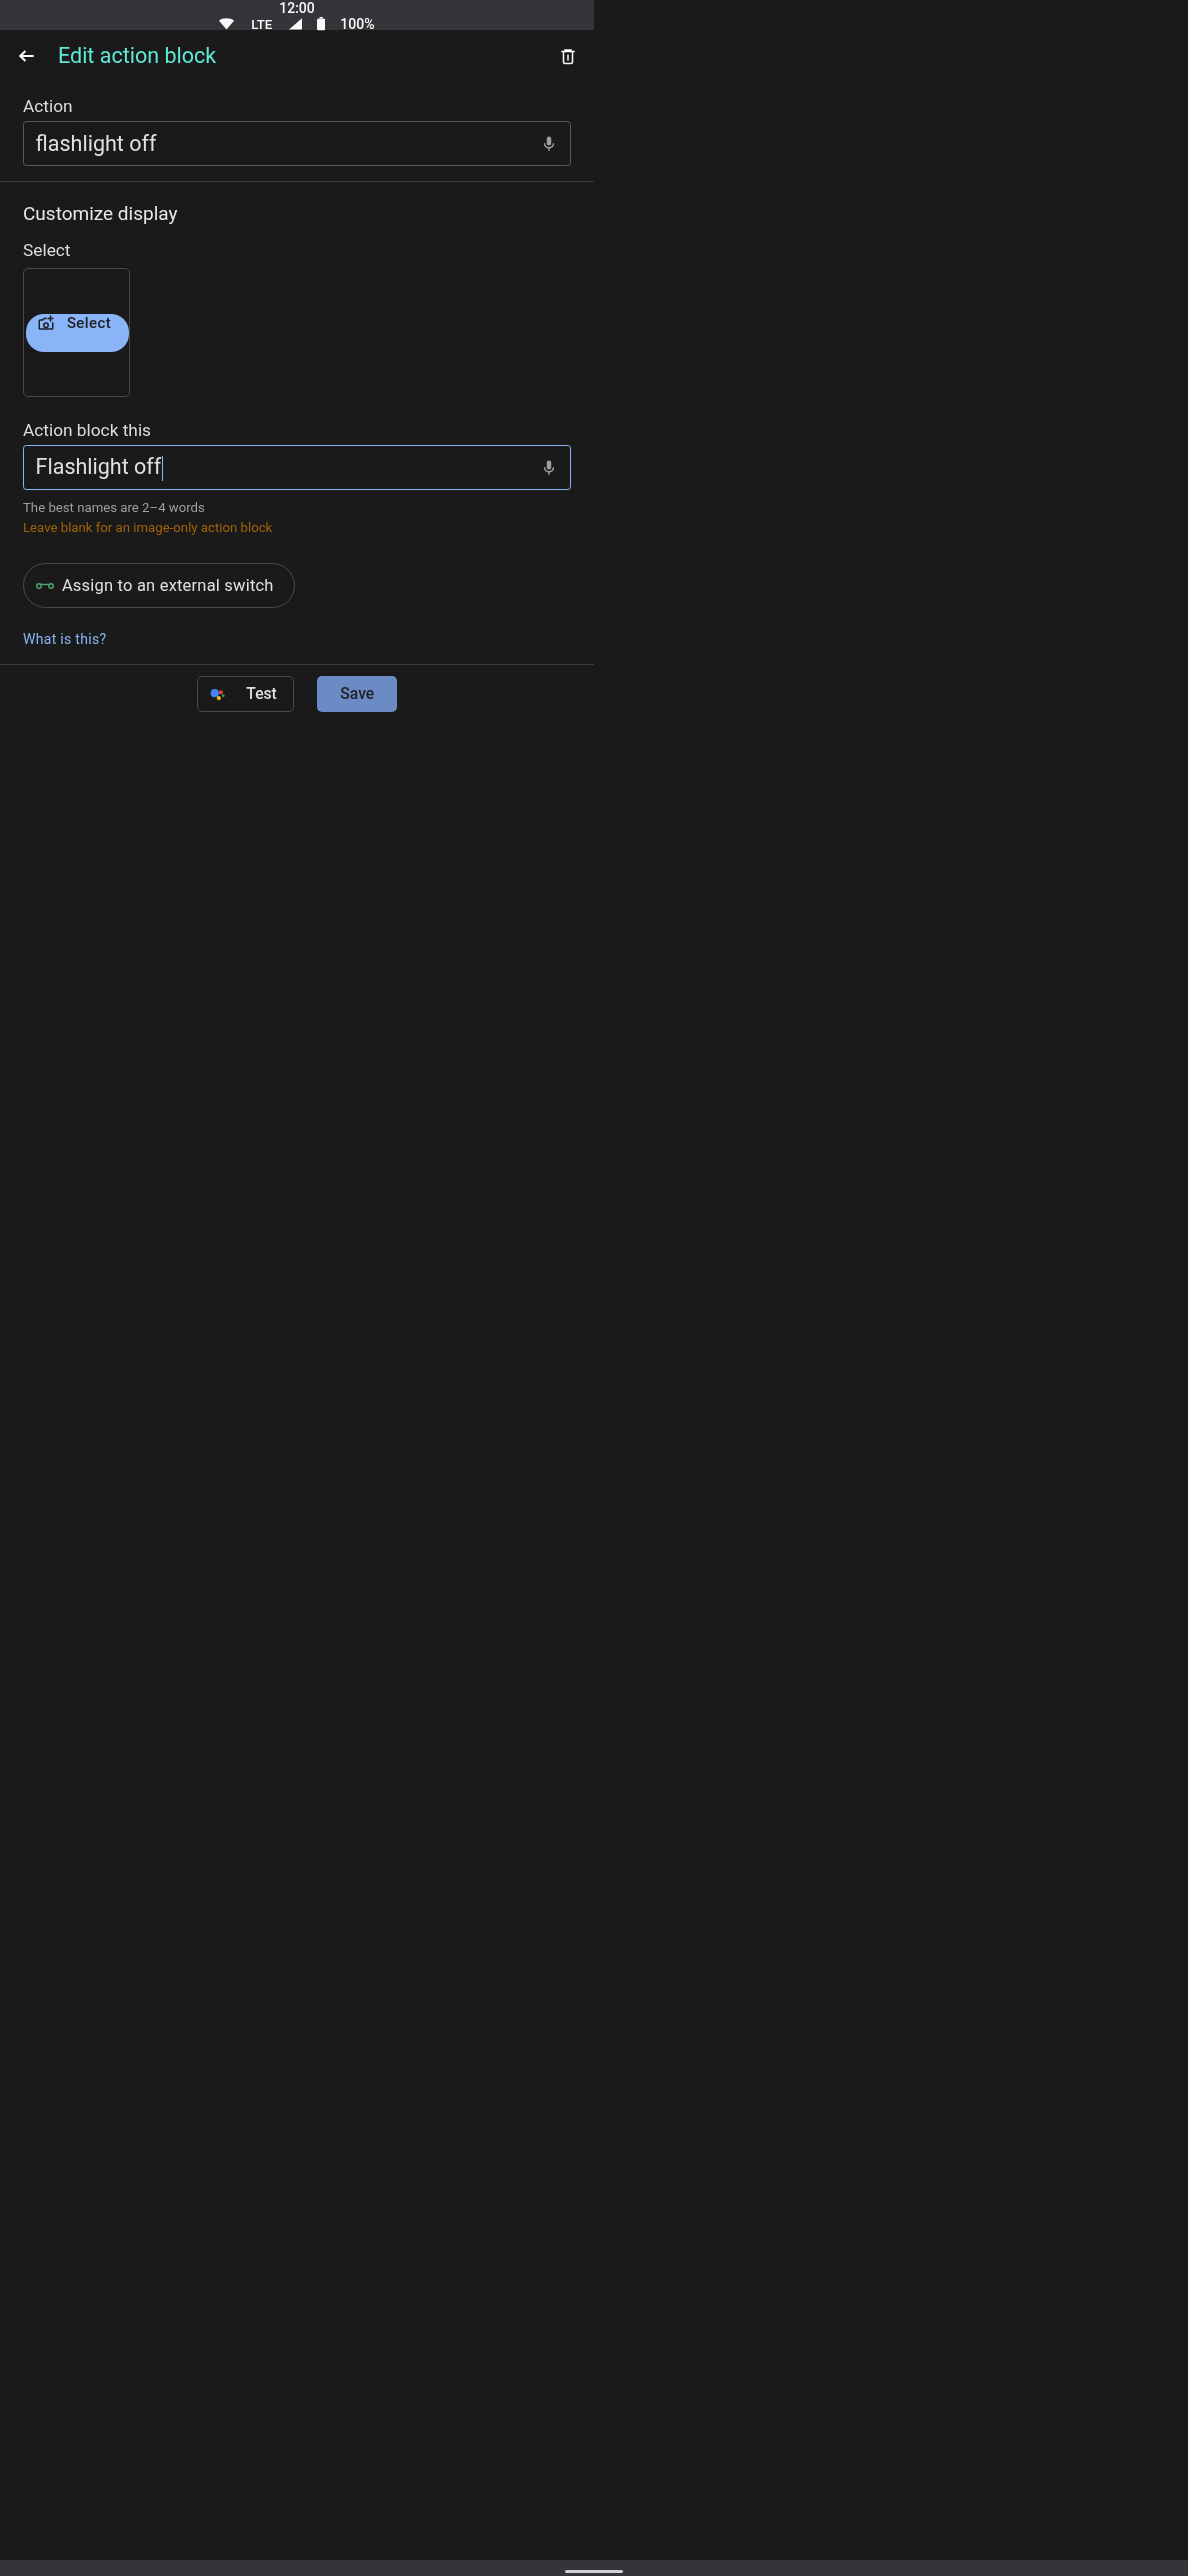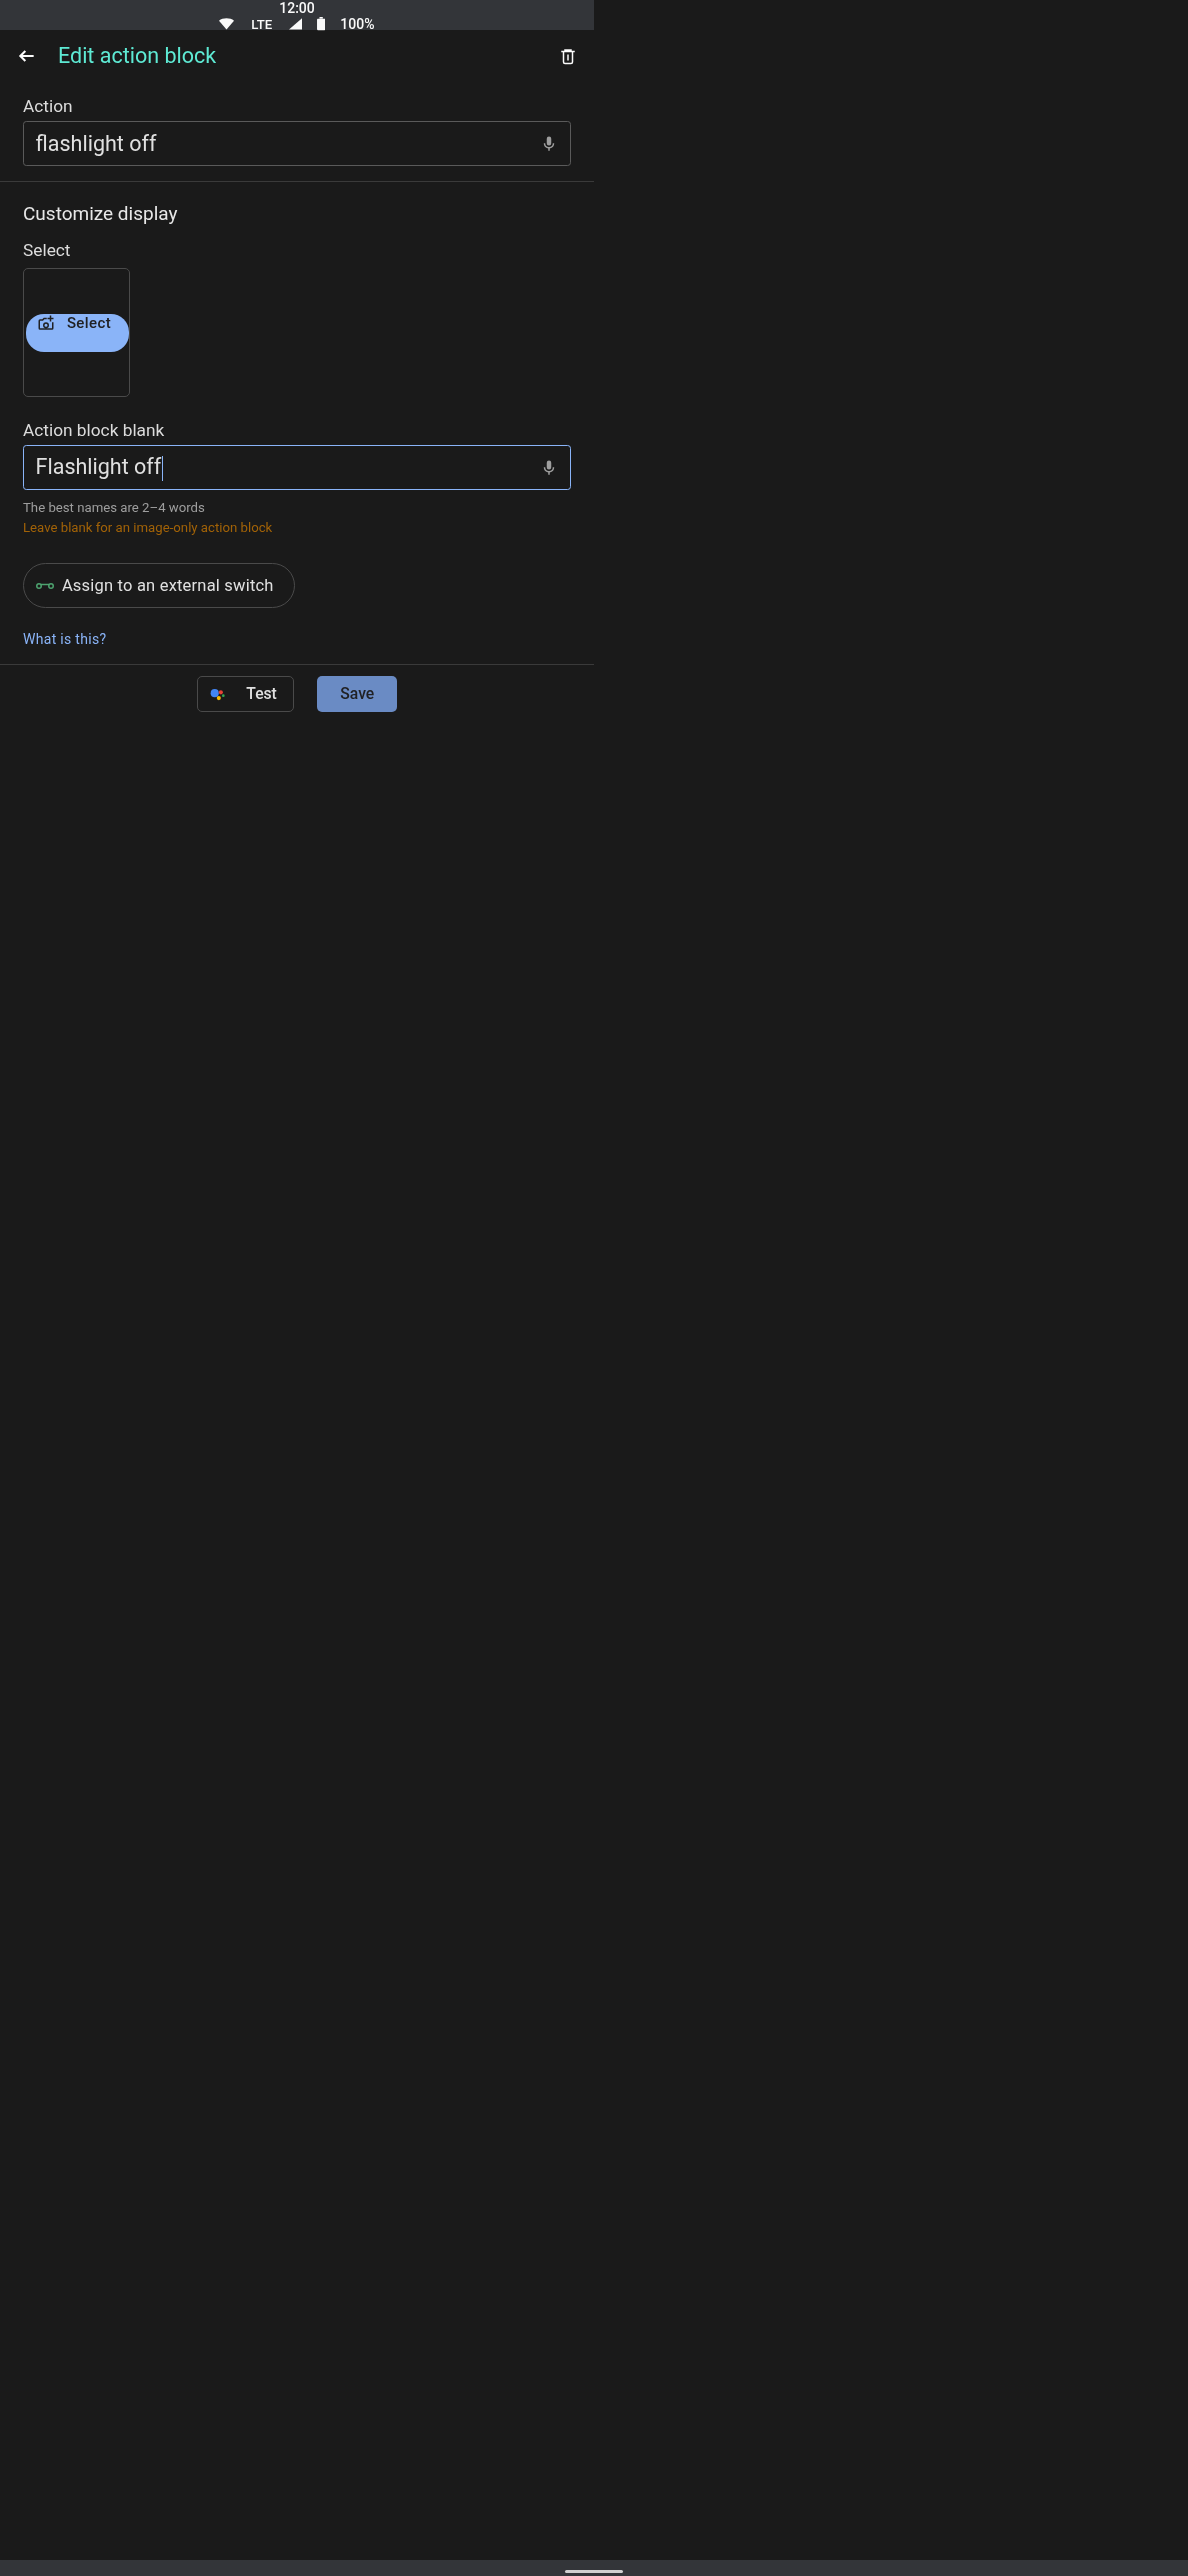--- a/index.html
+++ b/index.html
@@ -282,21 +282,21 @@
   <div class="label">Select</div>
   <div class="image-box">
     <div class="select-chip">
       <svg class="camera-icon" viewBox="0 0 24 24" fill="#202124">
           <path d="M4 7h3l2-2h4v2h-3.2L8 9H4v10h16v-8h2v8a2 2 0 01-2 2H4a2 2 0 01-2-2V9a2 2 0 012-2zm8 4a4 4 0 110 8 4 4 0 010-8zm0 2a2 2 0 100 4 2 2 0 000-4zM19 2v3h3v2h-3v3h-2V7h-3V5h3V2h2z"></path>
         </svg>
       <span>Select</span>
     </div>
   </div>
 
-  <div class="label" style="margin-top:23px;">Action block blank</div>
+  <div class="label" style="margin-top:23px;">Action block this</div>
   <div class="input-wrap focus">
     <span class="input-text"><span>Flashlight off</span><span class="cursor"></span></span>
     <svg class="mic-icon" viewBox="0 0 24 24" fill="#9e9e9e">
         <path d="M12 14a3 3 0 003-3V5a3 3 0 00-6 0v6a3 3 0 003 3zm5-3a5 5 0 01-10 0H5a7 7 0 006 6.9V21h2v-3.1A7 7 0 0019 11h-2z"></path>
       </svg>
   </div>
   <div class="name-hint">The best names are 2–4 words</div>
   <div class="name-hint2">Leave blank for an image-only action block</div>
 
   <div class="assign-chip">

